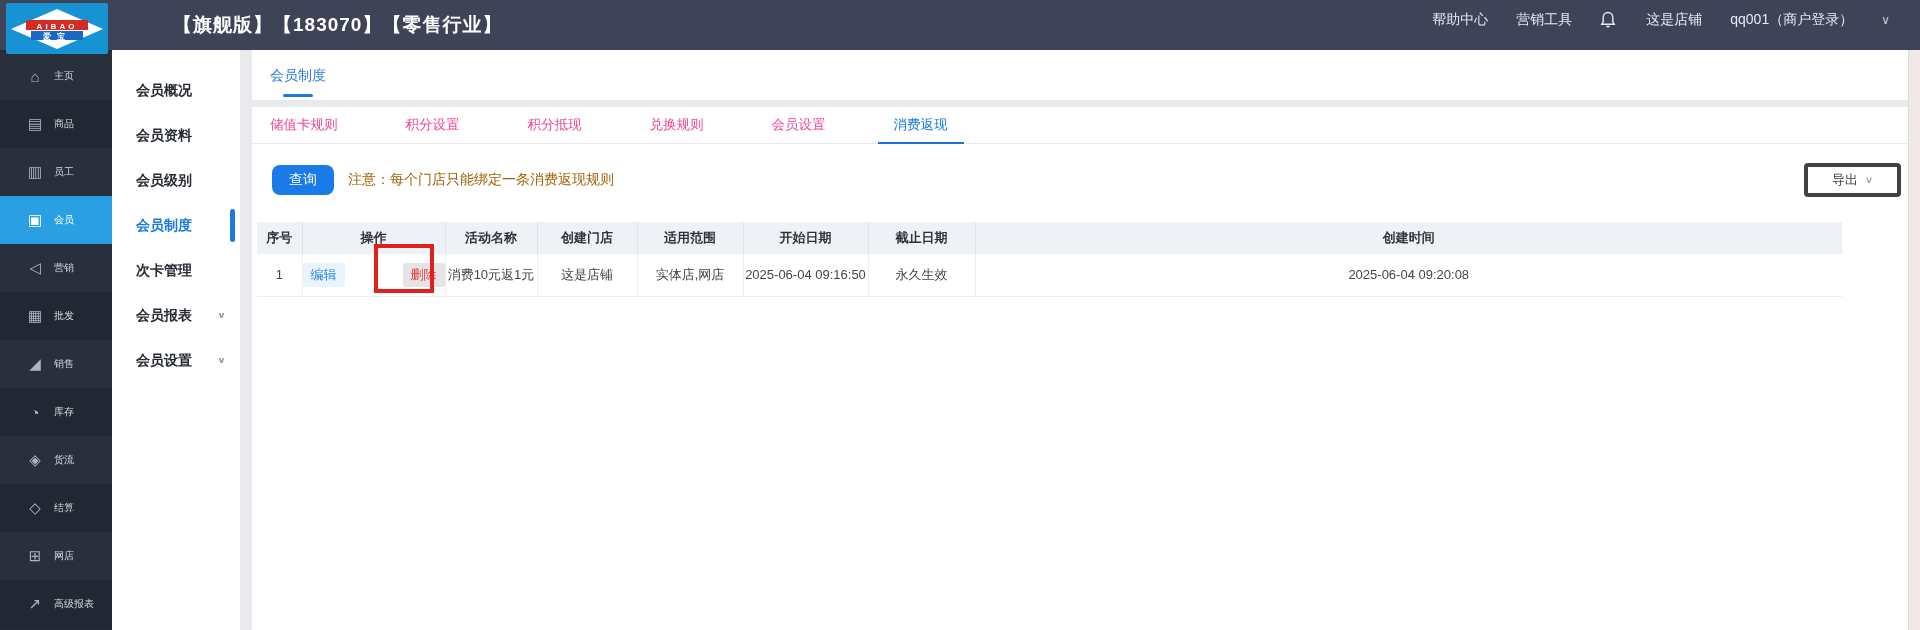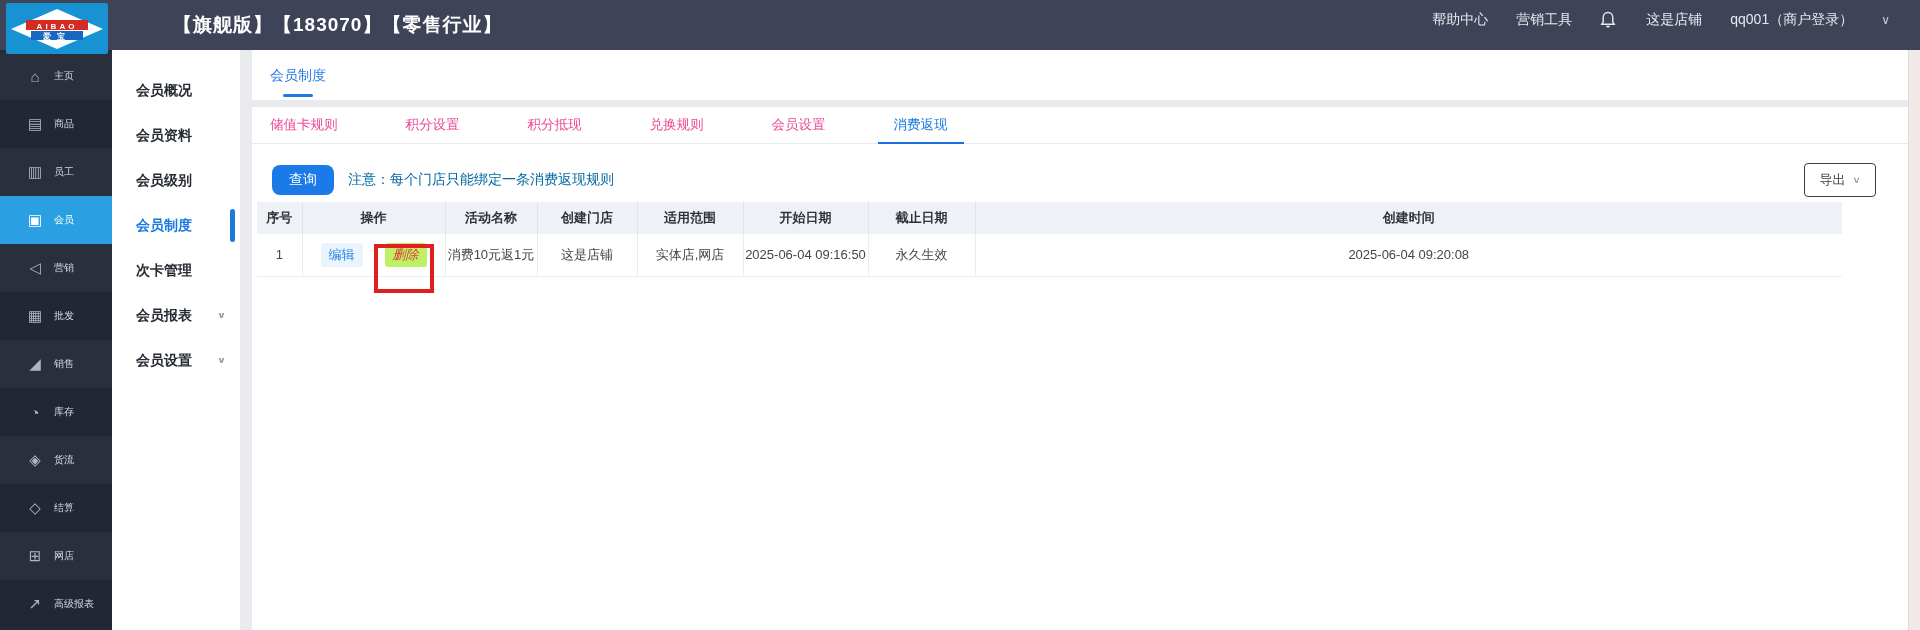--- a/index.html
+++ b/index.html
@@ -41,33 +41,33 @@
   .pagetab { position:relative; display:inline-block; margin-left:18px; margin-top:17px; color:#2a7ae2; font-size:14px; cursor:pointer; }
   .pagetab::after { content:""; position:absolute; left:50%; transform:translateX(-50%); bottom:-12px; width:30px; height:3px; border-radius:2px; background:#1a7ae0; }
   .band-gap { position:absolute; left:0; top:50px; width:100%; height:7px; background:#e9eaee; }
   .subtab-band { position:absolute; left:0; top:57px; width:100%; height:37px; background:#fff; border-bottom:1px solid #e8e9ec; display:flex; align-items:center; padding-left:18px; gap:68px; }
   .subtab { position:relative; font-size:13.5px; color:#ec4899; cursor:pointer; height:37px; display:flex; align-items:center; }
   .subtab.active { color:#1a7ae0; }
   .subtab.active::after { content:""; position:absolute; left:50%; transform:translateX(-50%); bottom:0; width:86px; height:2px; background:#1a6fd8; }
 
   
   .btn-query { position:absolute; left:20px; top:115px; width:62px; height:30px; background:#1a7ae8; color:#fff; font-size:14px; border:none; border-radius:8px; cursor:pointer; }
-  .notice { position:absolute; left:96px; top:115px; height:30px; display:flex; align-items:center; color:#0369a1; font-size:14px; white-space:nowrap; }
-  .btn-export { position:absolute; left:1552px; top:113px; width:72px; height:34px; background:#fff; border:1px solid #404040; border-radius:4px; color:#3c4046; font-size:13px; cursor:pointer; display:flex; align-items:center; justify-content:center; gap:7px; }
+  .notice { position:absolute; left:96px; top:115px; height:30px; display:flex; align-items:center; color:#a16207; font-size:14px; white-space:nowrap; }
+  .btn-export { position:absolute; left:1552px; top:113px; width:97px; height:34px; background:#fff; border:4px solid #404040; border-radius:4px; color:#3c4046; font-size:13px; cursor:pointer; display:flex; align-items:center; justify-content:center; gap:7px; }
   .btn-export .caret2 { font-size:11px; color:#8a8f98; transform:scaleY(0.85); }
 
   
-  .rule-table { position:absolute; left:5px; top:152px; width:1585px; border-collapse:collapse; table-layout:fixed; }
+  .rule-table { position:absolute; left:5px; top:172px; width:1585px; border-collapse:collapse; table-layout:fixed; }
   .rule-table th { height:32px; background:#eef1f5; font-size:13px; font-weight:bold; color:#2f3237; border-right:1px solid #e0e3e9; text-align:center; vertical-align:middle; }
   .rule-table th:last-child { border-right:none; }
   .rule-table td { height:42px; background:#fff; font-size:13px; color:#42464d; border-right:1px solid #ebedf2; border-bottom:1px solid #ebedf2; text-align:center; vertical-align:middle; }
   .rule-table td:last-child { border-right:none; }
-  .op-cell { display:flex; align-items:center; justify-content:center; gap:22px; }
+  .op-cell { display:flex; align-items:center; justify-content:space-between; gap:22px; }
   .link-edit { color:#2b85e4; background:#eaf4fd; padding:3px 8px; border-radius:3px; cursor:pointer; }
-  .link-delete { color:#e23c3c; background:#bef264; padding:3px 8px; border-radius:3px; cursor:pointer;font-style:italic; }
+  .link-delete { color:#e23c3c; background:#e5e5e5; padding:3px 8px; border-radius:3px; cursor:pointer; }
 
   
   .annotation-box { position:absolute; left:374px; top:244px; width:60px; height:49px; border:4px solid #e01f1f; z-index:50; pointer-events:none; }
 </style>
 </head>
 <body>
 
 <div class="topbar">
   <div class="logo-tile">
     <svg width="96" height="42" viewBox="0 0 96 42">

